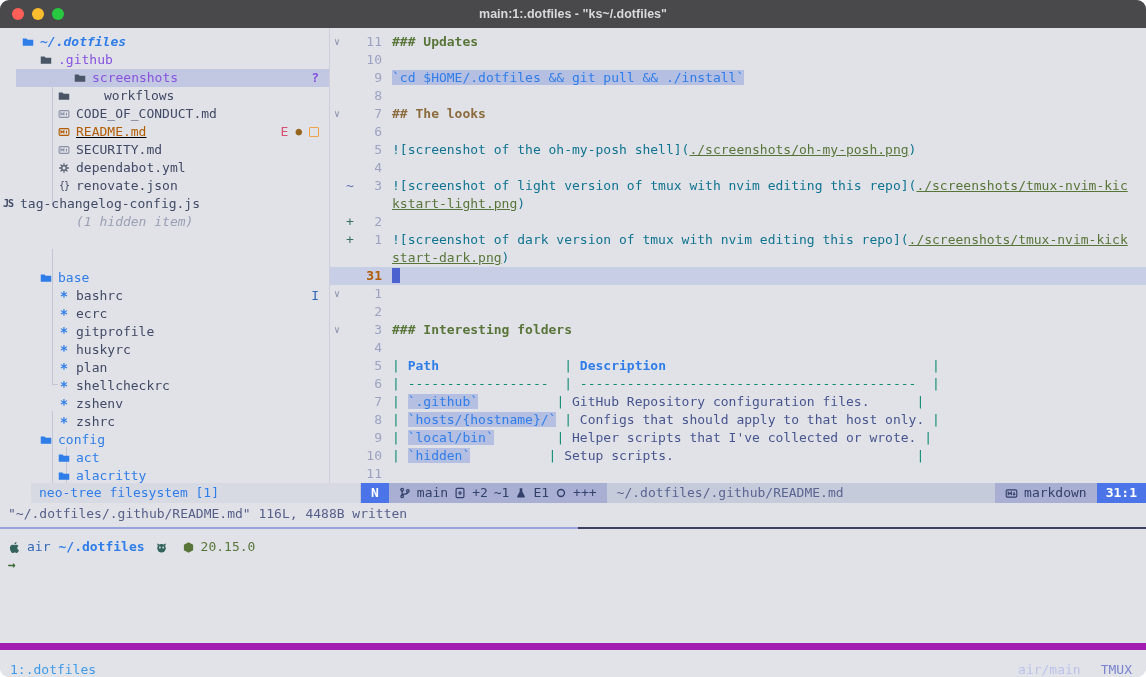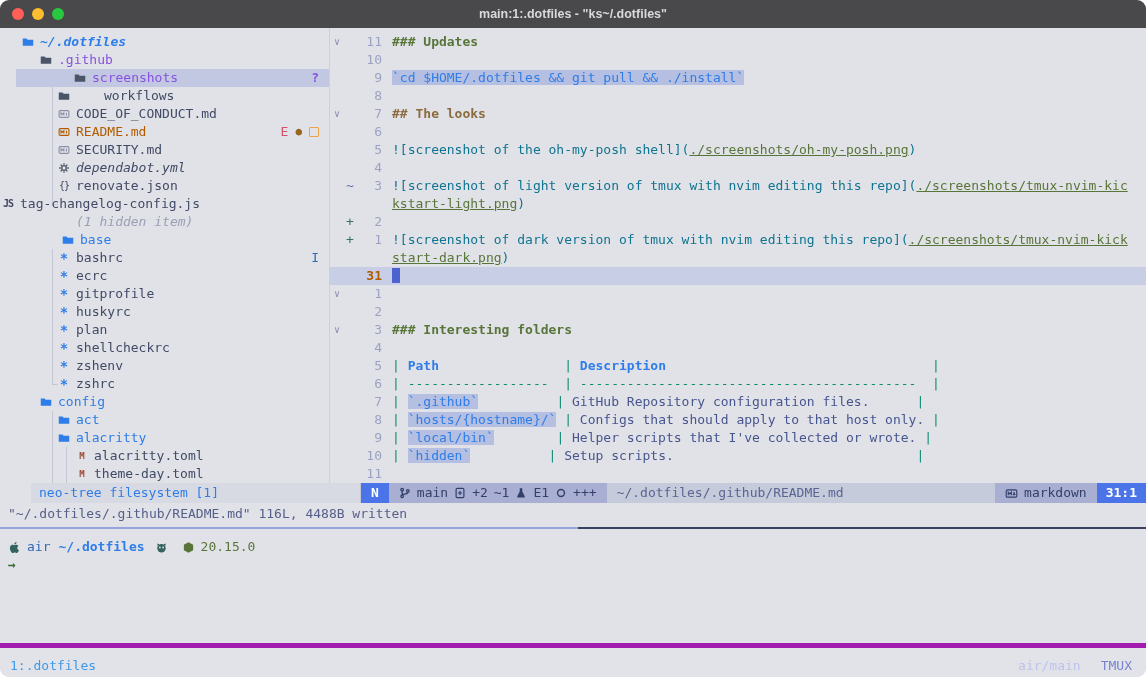--- a/index.html
+++ b/index.html
@@ -81,22 +81,22 @@
   .pane-divider .half{position:absolute;left:0;top:0;height:2px;width:578px;background:#97a3dd;}
   .shell{height:114px;padding:9px 8px 0 8px;box-sizing:border-box;}
   .promptline{height:18px;line-height:18px;display:flex;align-items:center;white-space:pre;}
   .promptline svg{width:13px;height:13px;}
   .p-host{color:#3268b5;margin-left:6px;}
   .p-cwd{color:var(--blue);font-weight:bold;margin-left:8px;}
   .p-git{margin-left:10px;display:inline-flex;}
   .p-node{margin-left:14px;display:inline-flex;}
   .p-ver{color:var(--green);margin-left:6px;}
   .p-arrow{color:#3f6d3a;font-weight:bold;}
-  .tmuxbar{height:34px;background:#e2e3e9;border-top:5px solid #a21caf;box-sizing:border-box;
-    display:flex;justify-content:space-between;padding:5px 14px 0 10px;align-items:center;}
+  .tmuxbar{height:34px;background:#e2e3e9;border-top:7px solid #a21caf;box-sizing:border-box;
+    display:flex;justify-content:space-between;padding:5px 14px 0 10px;align-items:flex-end;}
   .tmux-left{color:#3f9ae8;}
   .tmux-right{display:flex;gap:20px;}
   .tmux-session{color:#bcc3ea;}
   .tmux-label{color:#7884cf;}
 </style>
 </head>
 <body>
 
 <div class="window">
 
@@ -126,36 +126,36 @@
         <div class="srow sel" style="padding-left: 56px;"><span class="s-icon"><svg viewBox="0 0 16 16" fill="#4a5568">
               <path d="M1 3.2h5l1.6 1.9H15v8H1z"></path>
             </svg></span><span class="lbl-purple">screenshots</span><span class="badges"><span class="bdg-q">?</span></span></div>
         <div class="srow" style="padding-left: 56px; gap: 28px;"><span class="s-icon"><svg viewBox="0 0 16 16" fill="#4a5568">
               <path d="M1 3.2h5l1.6 1.9H15v8H1z"></path>
             </svg></span><span class="lbl-plain">workflows</span></div>
         <div class="srow" style="padding-left: 56px;"><span class="s-icon"><svg viewBox="0 0 16 16" fill="none" stroke="#8a91a8" stroke-width="1.5">
               <rect x="1.5" y="3.5" width="13" height="9" rx="1.5"></rect>
               <path d="M4 10V6.4l1.9 2 1.9-2V10M11.3 6.3V10"></path>
             </svg></span><span class="lbl-plain">CODE_OF_CONDUCT.md</span></div>
-        <div class="srow" style="padding-left: 56px;"><span class="s-icon"><svg viewBox="0 0 16 16" fill="none" stroke="#b15c00" stroke-width="1.5">
+        <div class="srow" style="padding-left: 56px; text-decoration: underline;"><span class="s-icon"><svg viewBox="0 0 16 16" fill="none" stroke="#b15c00" stroke-width="1.5">
               <rect x="1.5" y="3.5" width="13" height="9" rx="1.5"></rect>
               <path d="M4 10V6.4l1.9 2 1.9-2V10M11.3 6.3V10"></path>
             </svg></span><span class="lbl-orange">README.md</span><span class="badges"><span class="bdg-e">E</span><span class="bdg-dot">●</span><span class="bdg-sq"></span></span></div>
         <div class="srow" style="padding-left: 56px;"><span class="s-icon"><svg viewBox="0 0 16 16" fill="none" stroke="#8a91a8" stroke-width="1.5">
               <rect x="1.5" y="3.5" width="13" height="9" rx="1.5"></rect>
               <path d="M4 10V6.4l1.9 2 1.9-2V10M11.3 6.3V10"></path>
             </svg></span><span class="lbl-plain">SECURITY.md</span></div>
-        <div class="srow" style="padding-left: 56px; font-style: italic;"><span class="s-icon"><svg viewBox="0 0 16 16" fill="none" stroke="#4a5568" stroke-width="1.7">
+        <div class="srow" style="padding-left: 56px;"><span class="s-icon"><svg viewBox="0 0 16 16" fill="none" stroke="#4a5568" stroke-width="1.7">
               <circle cx="8" cy="8" r="3.1"></circle>
               <path d="M8 1.6v2.2M8 12.2v2.2M1.6 8h2.2M12.2 8h2.2M3.5 3.5l1.6 1.6M10.9 10.9l1.6 1.6M12.5 3.5l-1.6 1.6M5.1 10.9l-1.6 1.6"></path>
             </svg></span><span class="lbl-plain">dependabot.yml</span></div>
         <div class="srow" style="padding-left: 56px;"><span class="s-icon"><span class="txt-ic">{}</span></span><span class="lbl-plain">renovate.json</span></div>
         <div class="srow" style=""><span class="s-icon"><span class="txt-ic" style="font-weight:bold;">JS</span></span><span class="lbl-plain">tag-changelog-config.js</span></div>
         <div class="srow" style="padding-left: 56px;"><span class="s-icon"></span><span class="lbl-hidden">(1 hidden item)</span></div>
-        <div class="srow" style="padding-left: 60px;"><span class="s-icon"><svg viewBox="0 0 16 16" fill="#2e7de9">
+        <div class="srow" style="padding-left: 38px; margin-top: 38px;"><span class="s-icon"><svg viewBox="0 0 16 16" fill="#2e7de9">
               <path d="M1 3.2h5l1.6 1.9H15v8H1z"></path>
             </svg></span><span class="lbl-blue">base</span></div>
         <div class="srow" style="padding-left: 56px;"><span class="s-icon"><span class="star-ic">*</span></span><span class="lbl-plain">bashrc</span><span class="badges"><span class="bdg-i">I</span></span></div>
         <div class="srow" style="padding-left: 56px;"><span class="s-icon"><span class="star-ic">*</span></span><span class="lbl-plain">ecrc</span></div>
         <div class="srow" style="padding-left: 56px;"><span class="s-icon"><span class="star-ic">*</span></span><span class="lbl-plain">gitprofile</span></div>
         <div class="srow" style="padding-left: 56px;"><span class="s-icon"><span class="star-ic">*</span></span><span class="lbl-plain">huskyrc</span></div>
         <div class="srow" style="padding-left: 56px;"><span class="s-icon"><span class="star-ic">*</span></span><span class="lbl-plain">plan</span></div>
         <div class="srow" style="padding-left: 56px;"><span class="s-icon"><span class="star-ic">*</span></span><span class="lbl-plain">shellcheckrc</span></div>
         <div class="srow" style="padding-left: 56px;"><span class="s-icon"><span class="star-ic">*</span></span><span class="lbl-plain">zshenv</span></div>
         <div class="srow" style="padding-left: 56px;"><span class="s-icon"><span class="star-ic">*</span></span><span class="lbl-plain">zshrc</span></div>

